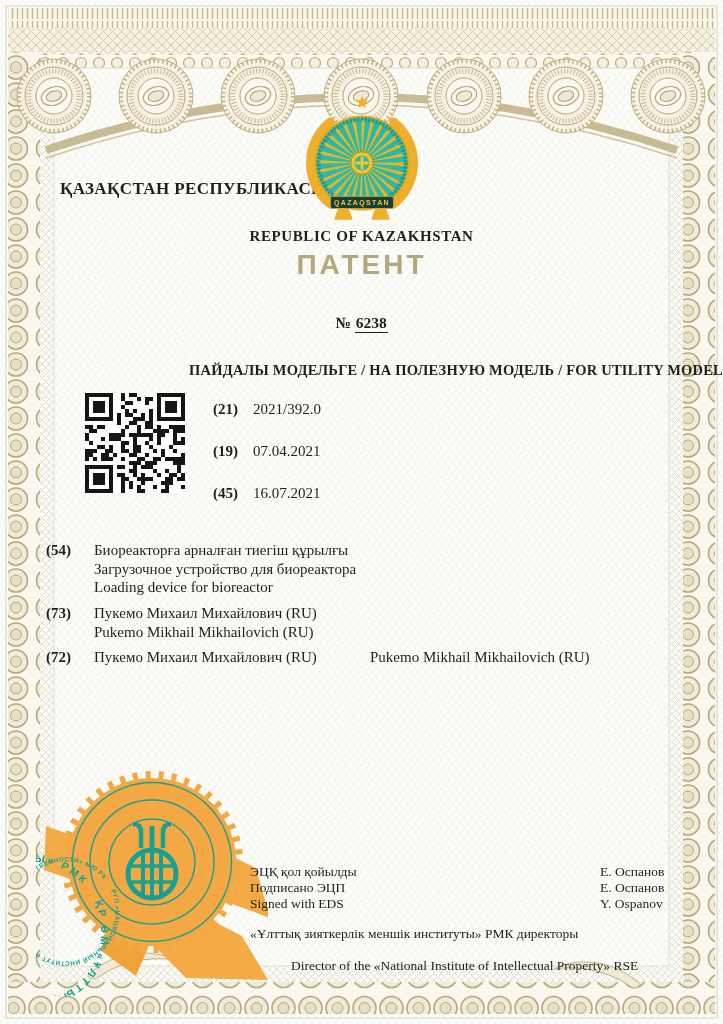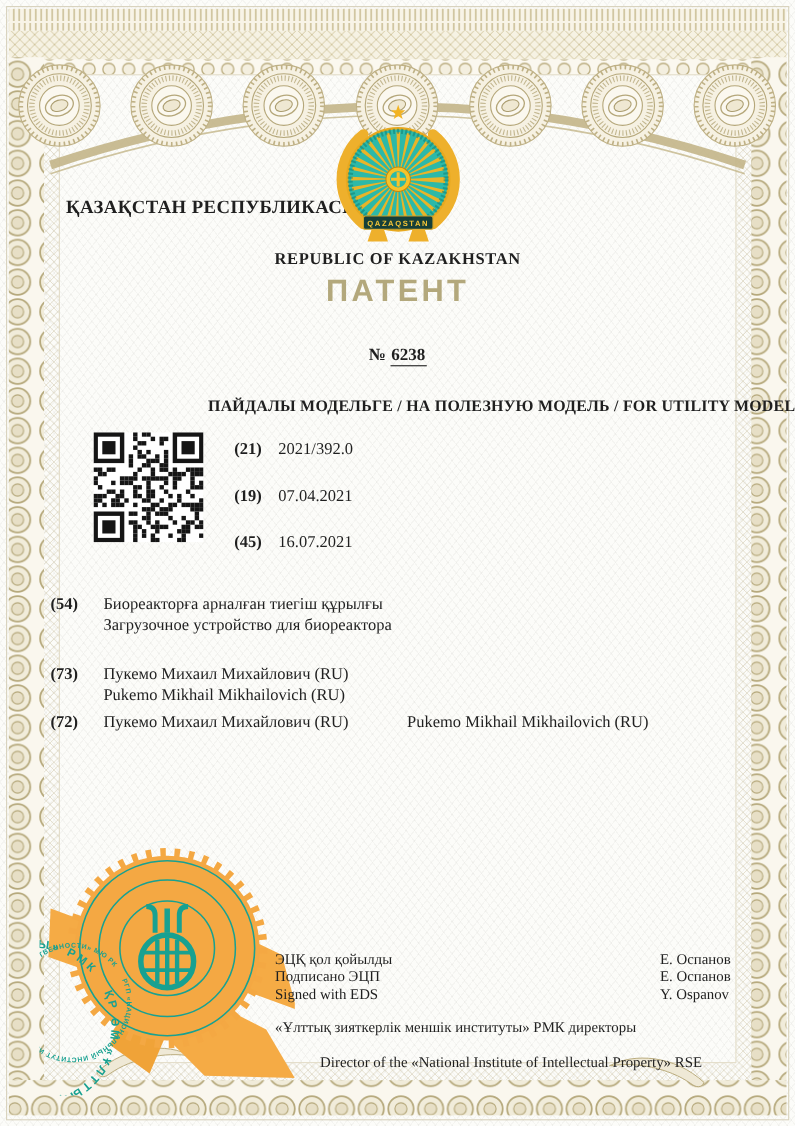--- a/index.html
+++ b/index.html
@@ -354,20 +354,21 @@
   <div class="fld f45">
     <span class="code">(45)</span>
     <span class="val">16.07.2021</span>
   </div>
 
   <div class="sec s54">
     <span class="code">(54)</span>
     <div class="lines">
       <div>Биореакторға арналған тиегіш құрылғы</div>
       <div>Загрузочное устройство для биореактора</div>
+      <div>Loading device for bioreactor</div>
     </div>
   </div>
   <div class="sec s73">
     <span class="code">(73)</span>
     <div class="lines">
       <div>Пукемо Михаил Михайлович (RU)</div>
       <div>Pukemo Mikhail Mikhailovich (RU)</div>
     </div>
   </div>
   <div class="sec s72">

